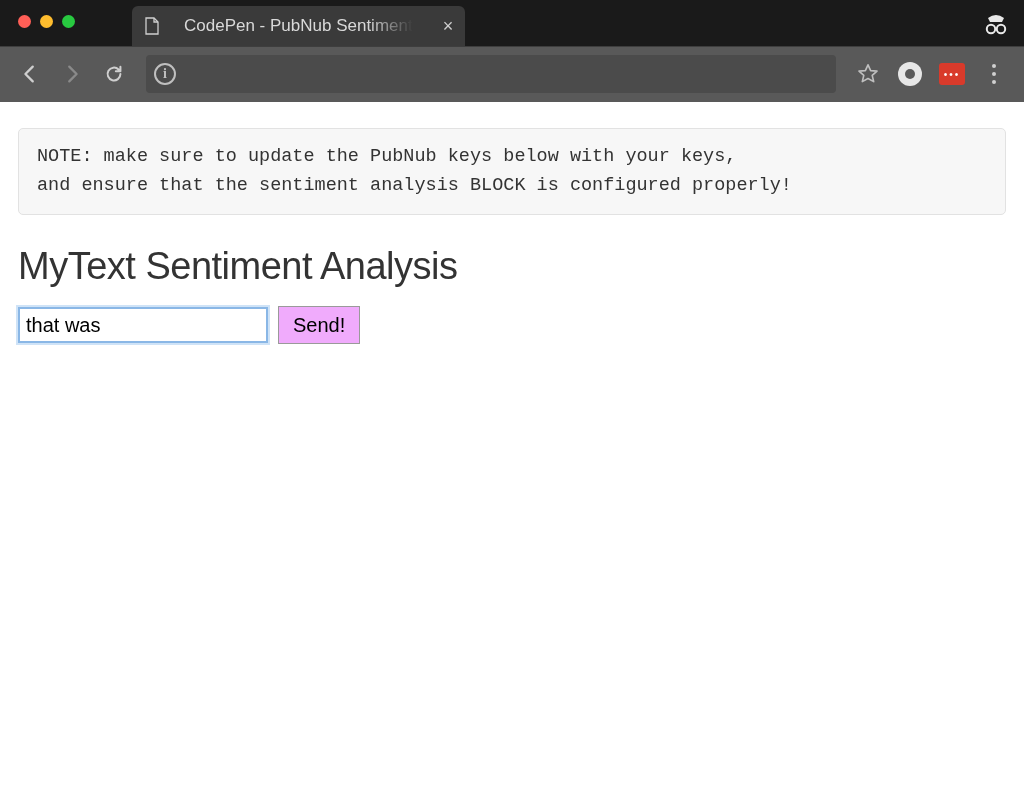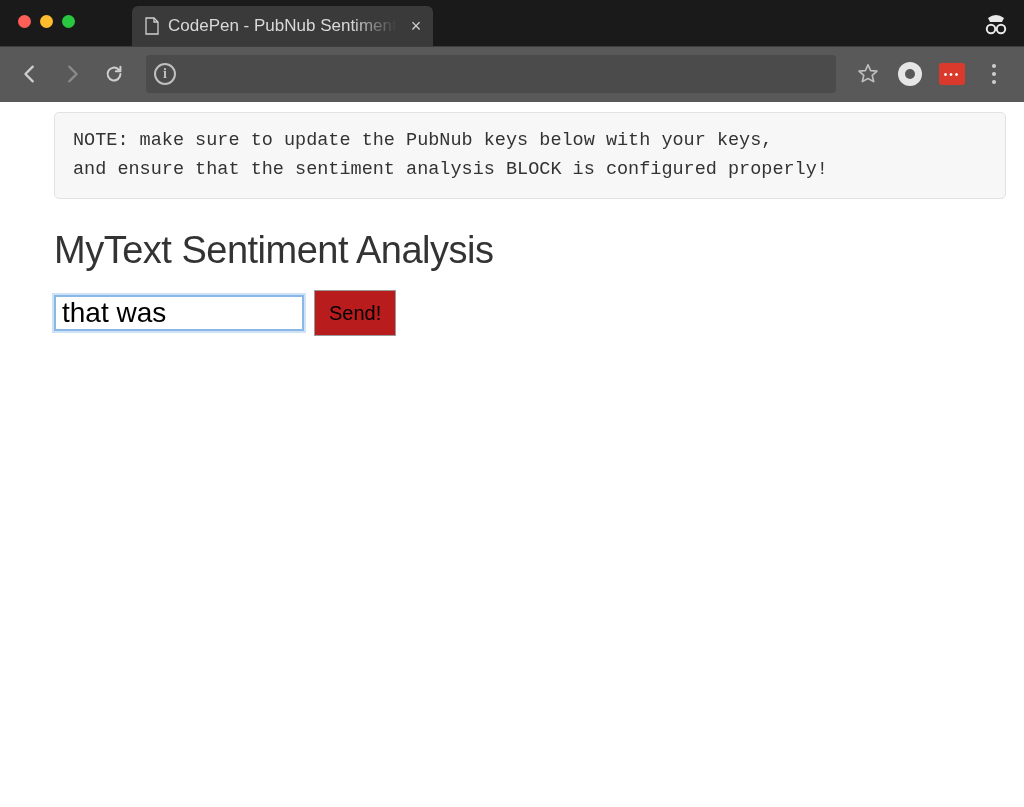--- a/index.html
+++ b/index.html
@@ -39,21 +39,21 @@
       height: 40px;
       background: #3a3a3a;
       display: flex;
       align-items: center;
       padding: 16px 12px;
       color: #d9d9d9;
       font-size: 17px;
       border-top-left-radius: 6px;
       border-top-right-radius: 6px;
       max-width: 340px;
-      gap: 8px;
+      gap: 24px;
     }
     .tab .doc-icon svg { display:block; }
     .tab-title {
       white-space: nowrap;
       overflow: hidden;
       -webkit-mask-image: linear-gradient(to right, #000 80%, transparent 100%);
       mask-image: linear-gradient(to right, #000 80%, transparent 100%);
       max-width: 250px;
     }
     .tab-close {
@@ -123,22 +123,21 @@
     .ext-badge {
       width:26px;height:22px;background:#d93a2b;border-radius:3px;
       display:flex;align-items:center;justify-content:center;
       color:#fff;font-size:10px;letter-spacing:2px;
     }
     .kebab { color:#d0d0d0; font-size:22px; line-height:0.4; display:flex;flex-direction:column;align-items:center;gap:4px; }
     .kebab span { width:4px;height:4px;border-radius:50%;background:#d0d0d0;display:block; }
 
     
     .page {
-      padding: 10px 18px;
-      margin-left: 36px;
+      padding: 26px 18px;
     }
     .note-box {
       border: 1px solid #e2e2e2;
       border-radius: 5px;
       background: #f7f7f7;
       padding: 14px 18px;
       font-family: "Menlo","Consolas","Courier New",monospace;
       font-size: 18.5px;
       color: #333;
       line-height: 1.55;
@@ -154,33 +153,33 @@
       margin-bottom: 18px;
     }
     .form-row {
       display:flex;
       align-items:center;
       gap:10px;
     }
     .text-input {
       width: 250px;
       height: 36px;
-      font-size: 28px;
+      font-size: 20px;
       padding: 2px 6px;
       border: 2px solid #8ab7e6;
       outline: 2px solid #cfe3f7;
       background:#fff;
       color:#000;
       font-family: Helvetica, Arial, sans-serif;
     }
     .send-btn {
-      height: 46px;
+      height: 38px;
       font-size: 20px;
       padding: 2px 14px;
-      background:#b91c1c;
+      background:#f0abfc;
       border:1px solid #9a9a9a;
       color:#000;
       cursor:pointer;
       font-family: Helvetica, Arial, sans-serif;
     }
   </style>
 </head>
 <body>
 
 <div class="titlebar">

